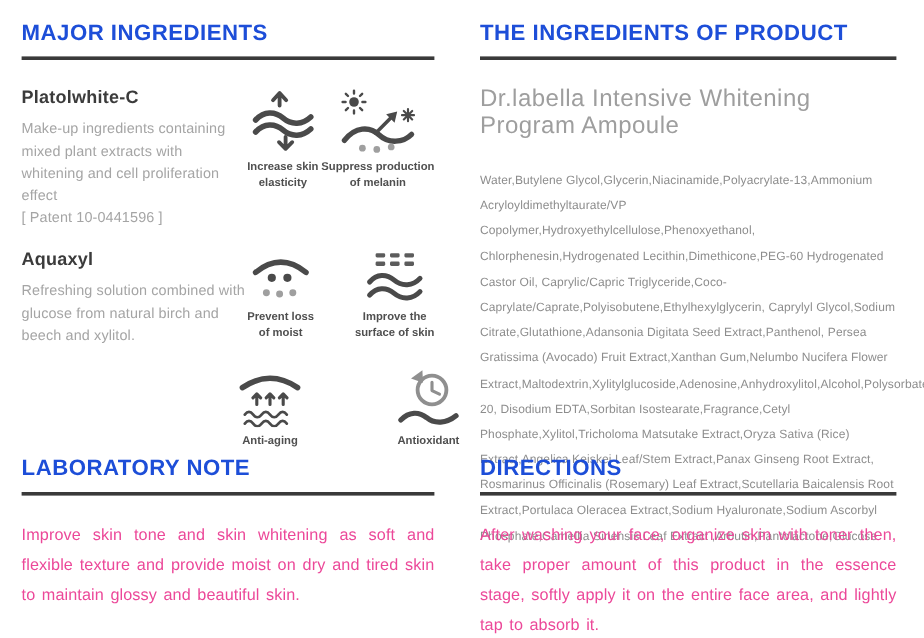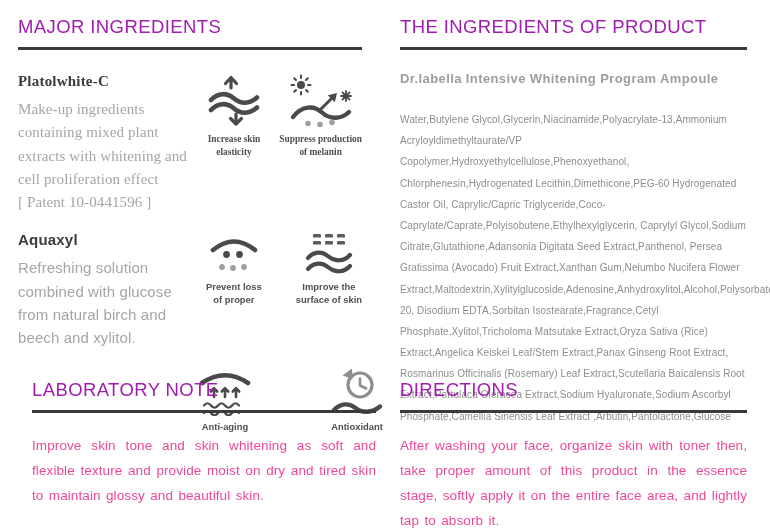--- a/index.html
+++ b/index.html
@@ -4,39 +4,39 @@
 <style>
   html,body{margin:0;padding:0;}
   body{
     width:770px;height:532px;background:#ffffff;position:relative;overflow:hidden;
     font-family:"Liberation Sans",sans-serif;
     -webkit-font-smoothing:antialiased;
   }
   .quad{position:absolute;}
   #q-major{left:18px;top:16px;width:344px;}
   #q-inci {left:400px;top:16px;width:347px;}
-  #q-lab  {left:32px;top:379px;width:344px;}
+  #q-lab  {left:18px;top:379px;width:344px;}
   #q-dir  {left:400px;top:379px;width:347px;}
 
-  .sec-title{margin:0;font-size:18.5px;font-weight:400;color:#a21caf;letter-spacing:.4px;}
+  .sec-title{margin:0;font-size:18.5px;font-weight:700;color:#1d4ed8;letter-spacing:.4px;}
   .rule{height:3px;background:#3a3a3a;margin-top:9px;}
 
   
   .ingredient-row{display:flex;align-items:flex-start;margin-top:17px;}
-  .ingredient-row.first{margin-top:23px;font-family:Liberation Serif, serif;}
+  .ingredient-row.first{margin-top:23px;}
   .ing-text{width:188px;flex:none;}
   .ing-name{margin:0 0 8px;font-size:15px;font-weight:700;color:#3b3b3b;letter-spacing:.2px;}
-  .ing-desc{margin:0;font-size:15px;line-height:1.55;color:#a5a5a5;letter-spacing:.1px;white-space:pre-line;}
+  .ing-desc{margin:0;font-size:12px;line-height:1.55;color:#a5a5a5;letter-spacing:.1px;white-space:pre-line;}
   .benefits{flex:1;display:flex;justify-content:space-between;align-items:flex-end;gap:2px;margin-top:1px;}
   .benefits.wide{margin-right:-22px;margin-left:-8px;}
   .benefit{display:flex;flex-direction:column;align-items:center;text-align:center;}
   .benefit-label{margin-top:5px;font-size:9.4px;font-weight:700;color:#4f4f4f;line-height:1.35;white-space:pre-line;letter-spacing:0;}
 
   
-  .product-name{margin:21px 0 0;font-size:13px;color:#9e9e9e;letter-spacing:.4px;font-weight:bold;}
+  .product-name{margin:21px 0 0;font-size:20px;color:#9e9e9e;letter-spacing:.4px;}
   .inci-list{margin:23px 0 0;font-size:10px;line-height:2.12;color:#8d8d8d;letter-spacing:.1px;text-align:left;}
 
   
   .note-body{margin:21px 0 0;font-size:13.5px;line-height:1.85;color:#ec4899;text-align:justify;word-spacing:1.5px;letter-spacing:.1px;}
 
   svg{display:block;}
 </style>
 </head>
 <body>
 
@@ -98,21 +98,21 @@
           <svg width="50" height="44" viewBox="0 0 50 44">
             <path d="M4 18 Q25 1 46 18" fill="none" stroke="#4a4a4a" stroke-width="4.6" stroke-linecap="round"></path>
             <circle cx="17.5" cy="22.5" r="3.4" fill="#4a4a4a"></circle>
             <circle cx="30.5" cy="22.5" r="3.4" fill="#4a4a4a"></circle>
             <circle cx="13" cy="35" r="2.9" fill="#9f9f9f"></circle>
             <circle cx="24" cy="36" r="2.9" fill="#9f9f9f"></circle>
             <circle cx="35" cy="35" r="2.9" fill="#9f9f9f"></circle>
           </svg>
         </span>
         <span class="benefit-label">Prevent loss
-of proper</span>
+of moist</span>
       </div>
       <div class="benefit">
         <span>
           <svg width="50" height="44" viewBox="0 0 50 44">
             <g fill="#5c5c5c">
               <rect x="9" y="2" width="8" height="3.6" rx="1.2"></rect>
                 <rect x="21" y="2" width="8" height="3.6" rx="1.2"></rect>
                 <rect x="33" y="2" width="8" height="3.6" rx="1.2"></rect>
               <rect x="9" y="9" width="8" height="3.6" rx="1.2"></rect>
                 <rect x="21" y="9" width="8" height="3.6" rx="1.2"></rect>

